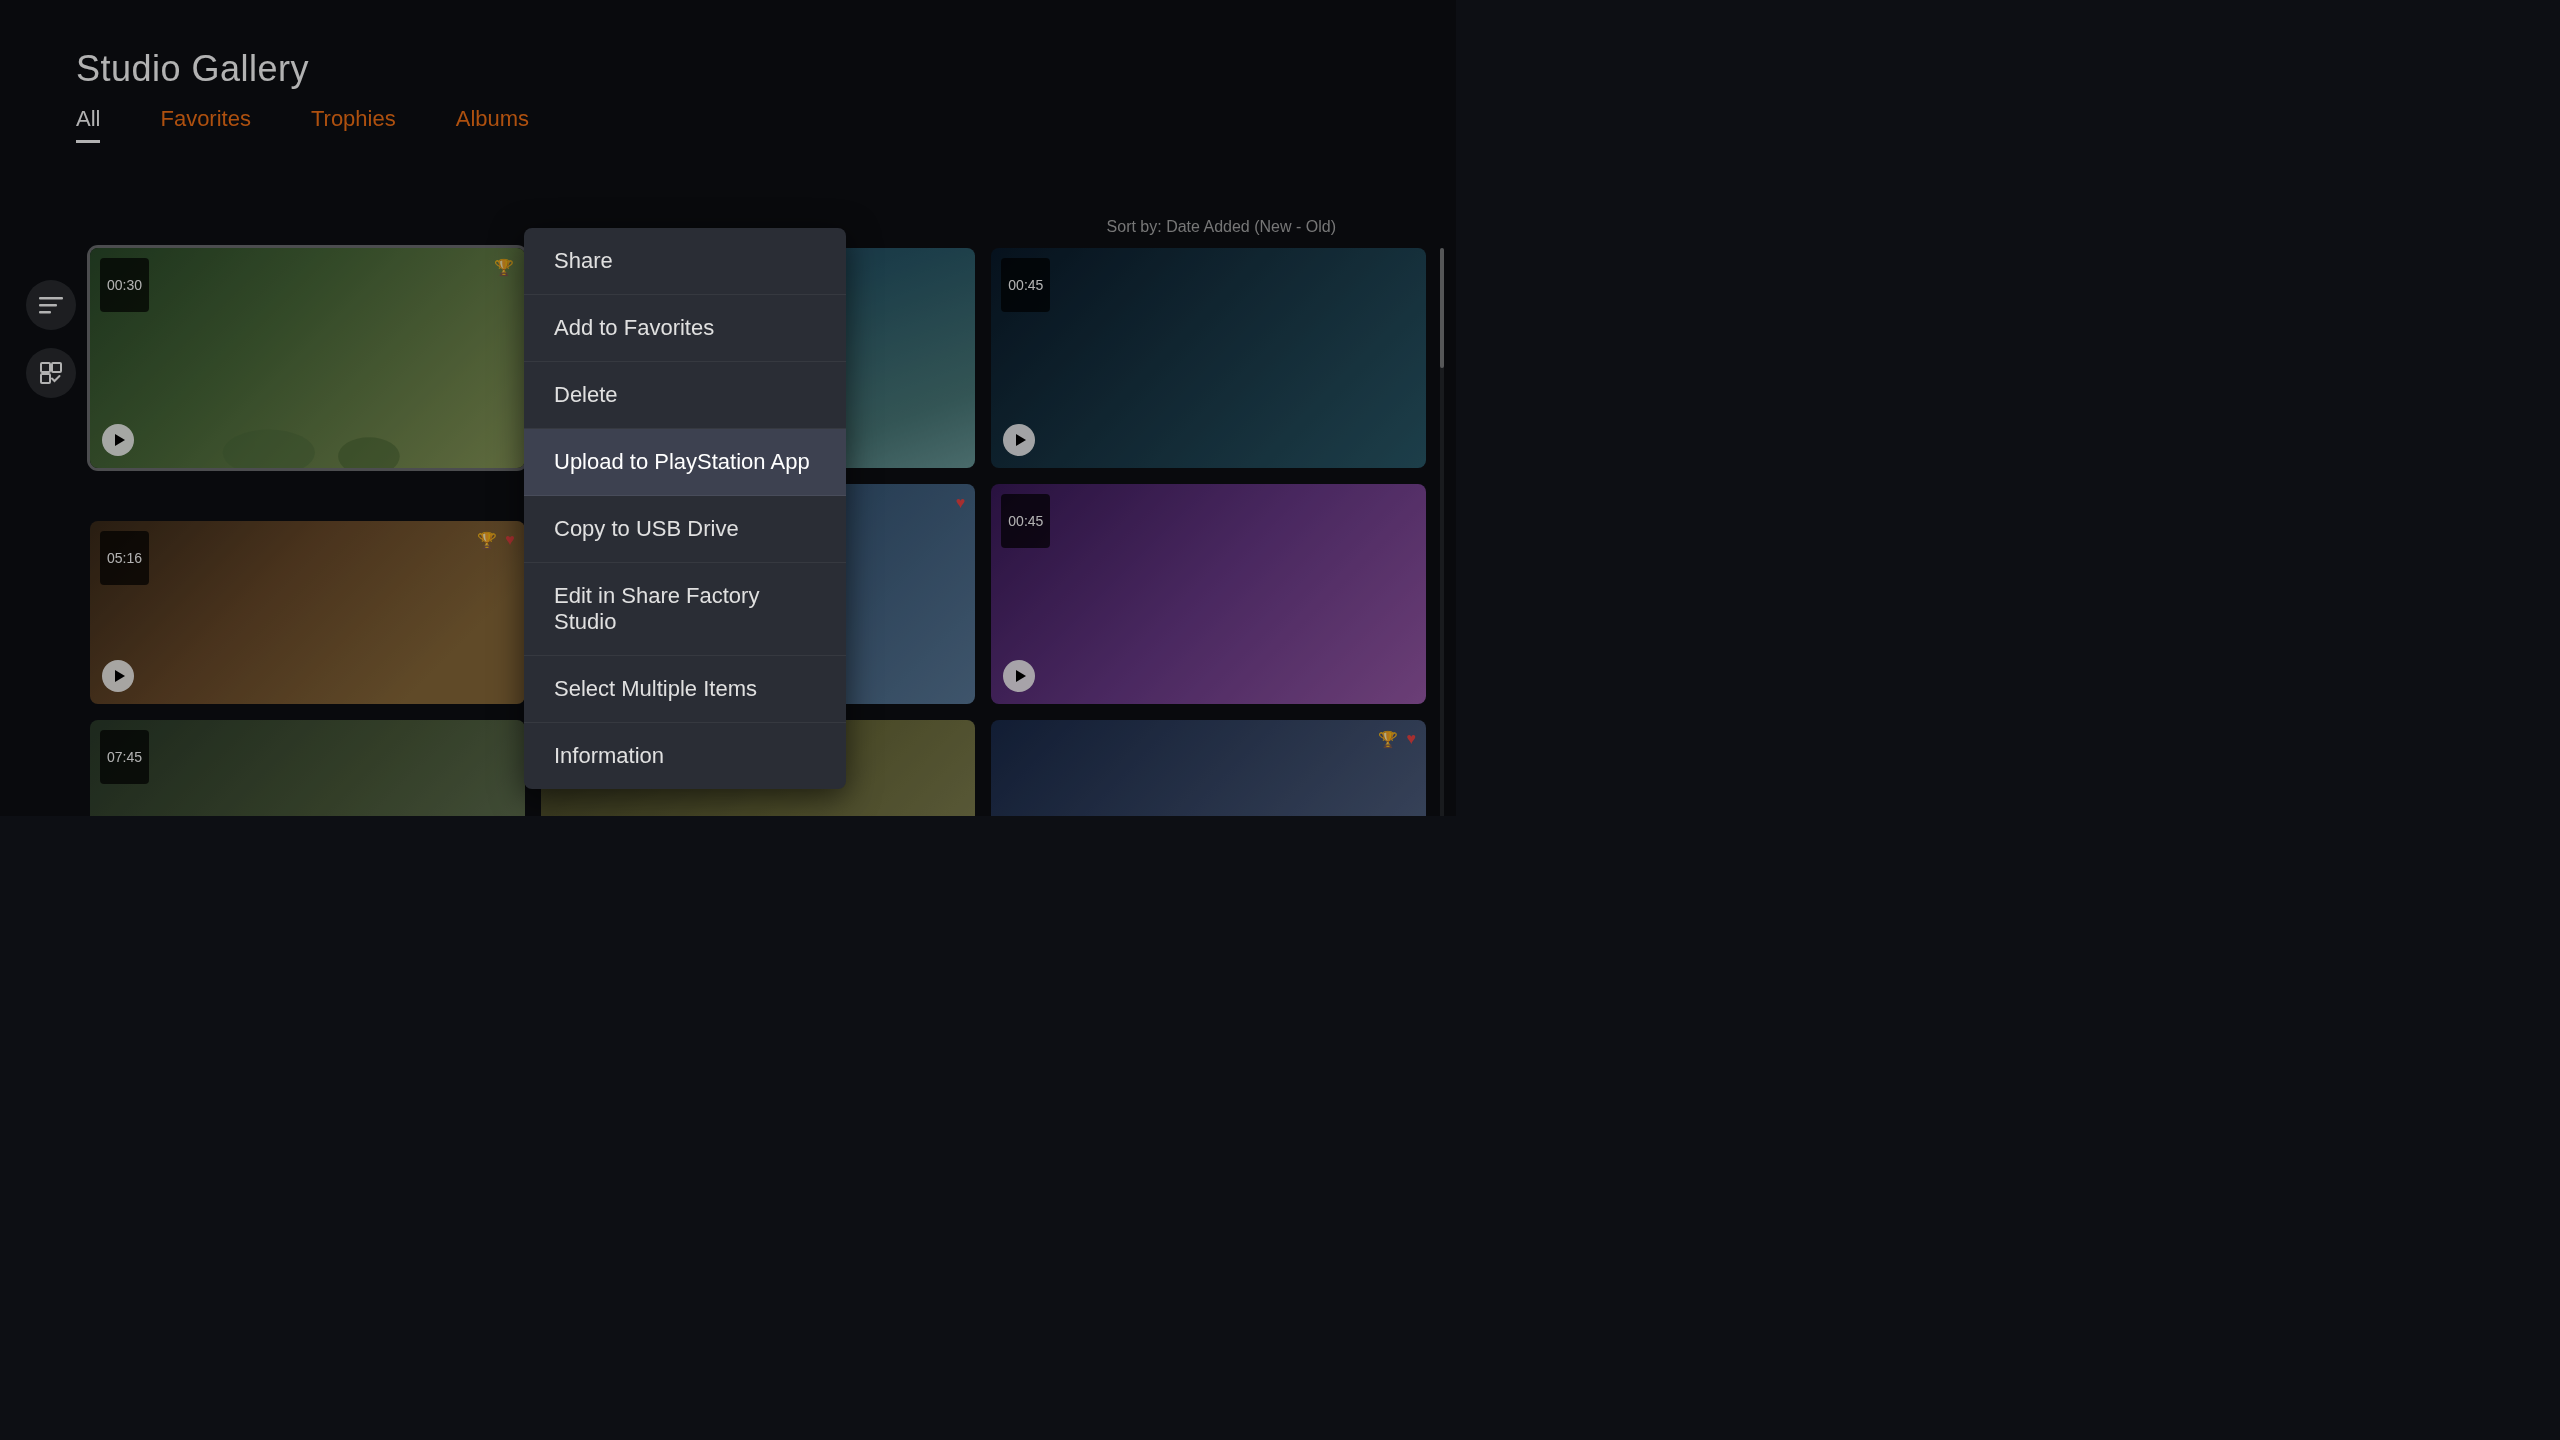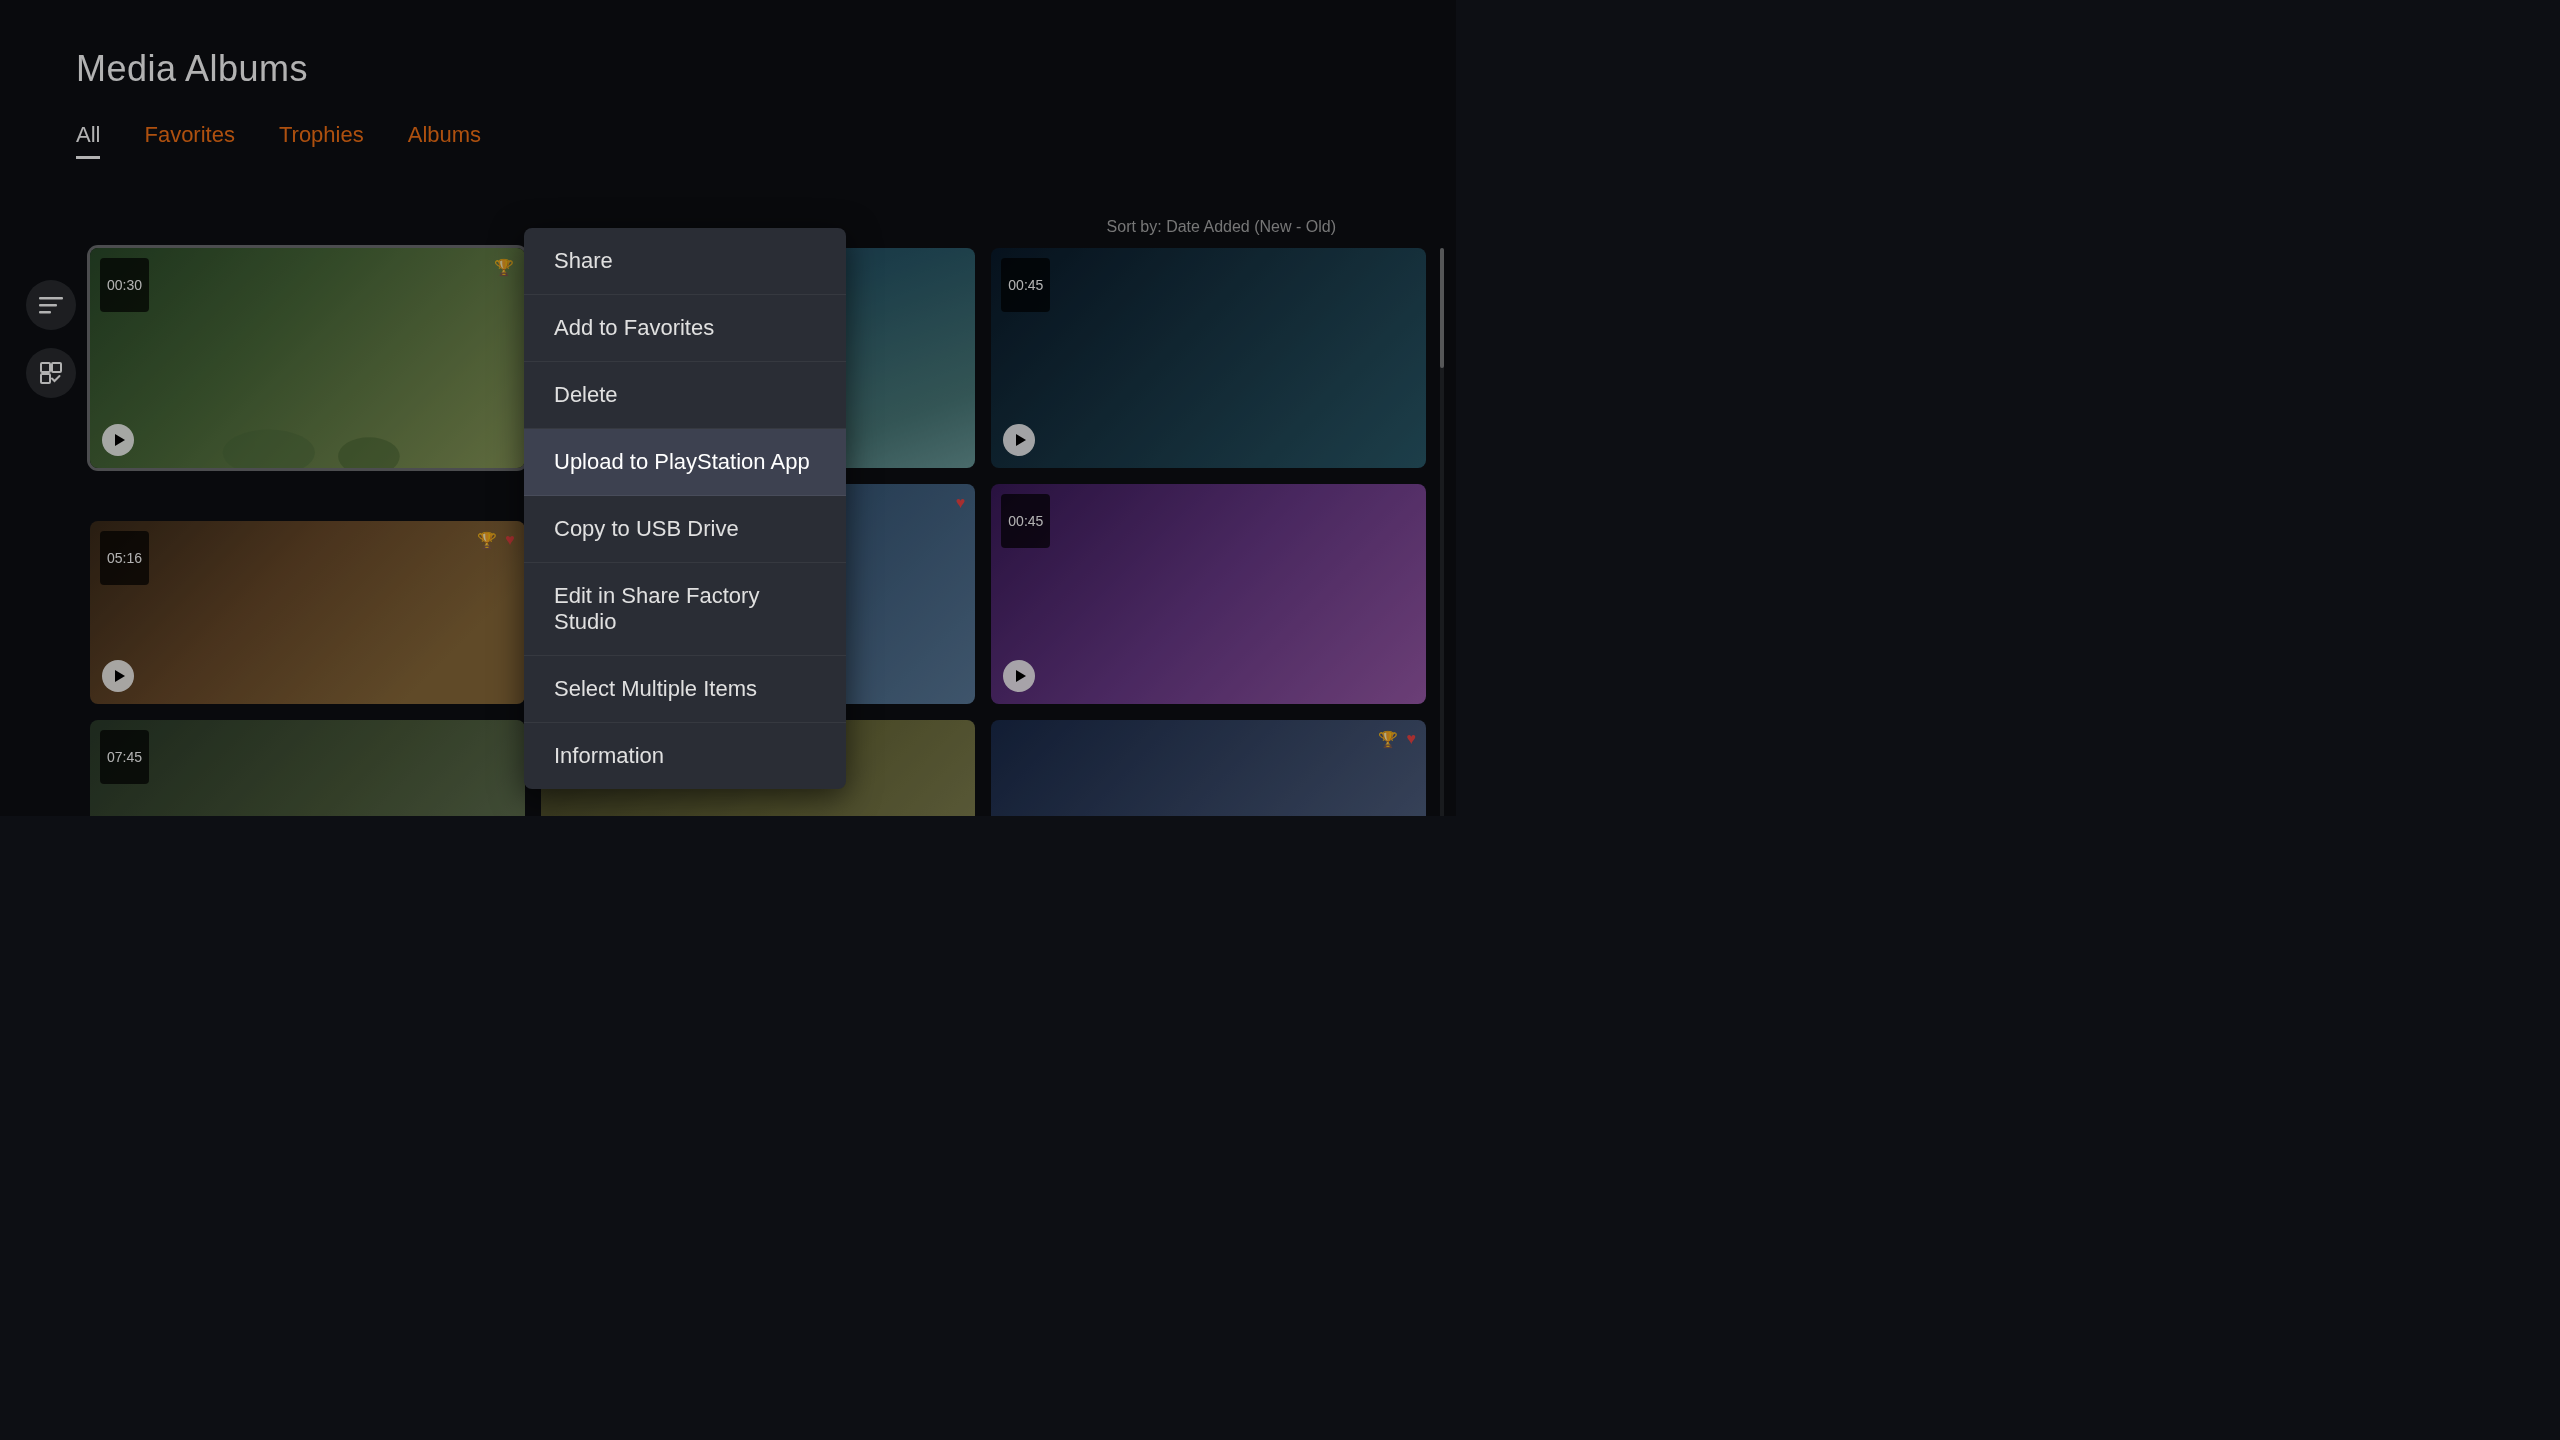--- a/index.html
+++ b/index.html
@@ -23,24 +23,24 @@
       top: 48px;
       left: 76px;
       font-size: 36px;
       font-weight: 300;
       color: #ffffff;
       letter-spacing: 0.5px;
     }
 
     .tabs-container {
       position: absolute;
-      top: 122px;
+      top: 106px;
       left: 76px;
       display: flex;
-      gap: 44px;
+      gap: 60px;
       align-items: center;
     }
 
     .tab {
       font-size: 22px;
       color: #f97316;
       cursor: pointer;
       padding-bottom: 8px;
       border-bottom: 3px solid transparent;
     }
@@ -230,21 +230,21 @@
     
     .media-item.focused {
       box-shadow: 0 0 0 3px rgba(255,255,255,0.4);
     }
   </style>
 </head>
 <body>
 
 <div class="overlay"></div>
 
-<h1 class="page-title">Media Albums</h1>
+<h1 class="page-title">Studio Gallery</h1>
 
 <nav class="tabs-container">
   <span class="tab active">All</span>
   <span class="tab">Favorites</span>
   <span class="tab">Trophies</span>
   <span class="tab">Albums</span>
 </nav>
 
 <div class="sort-label">Sort by: Date Added (New - Old)</div>
 

